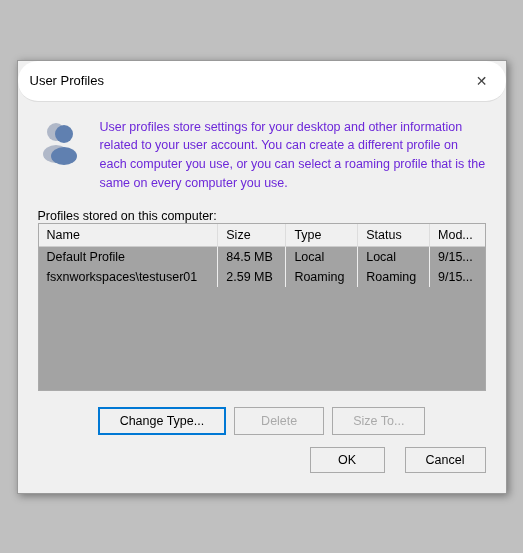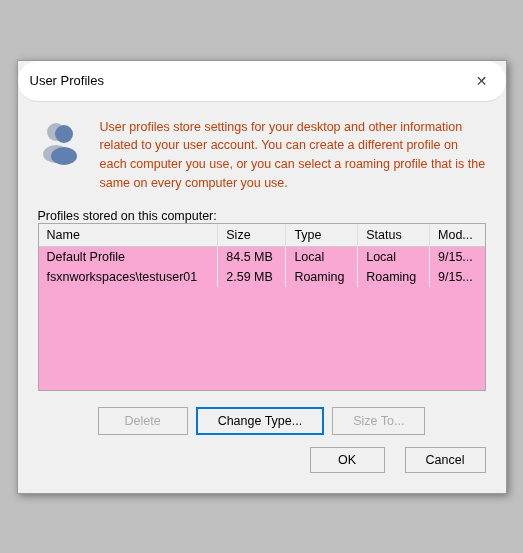--- a/index.html
+++ b/index.html
@@ -69,31 +69,31 @@
 
     .user-icon {
       width: 48px;
       height: 48px;
       flex-shrink: 0;
     }
 
     .description-text {
       font-size: 12.5px;
       line-height: 1.5;
-      color: #c2410c;
+      color: #6d28d9;
     }
 
     .section-label {
       font-size: 12.5px;
       color: #000;
     }
 
     .profiles-table-container {
       border: 1px solid #aaa;
-      background: #f9a8d4;
+      background: #a3a3a3;
       height: 168px;
       overflow-y: auto;
       margin-bottom: 16px;
     }
 
     table {
       width: 100%;
       border-collapse: collapse;
     }
 
@@ -228,22 +228,22 @@
       <td>2.59 MB</td>
       <td>Roaming</td>
       <td>Roaming</td>
       <td>9/15...</td>
     </tr>
           </tbody>
       </table>
     </div>
 
     <div class="buttons-row">
+      <button class="btn btn-primary">Change Type...</button>
       <button class="btn" disabled="">Delete</button>
-      <button class="btn btn-primary">Change Type...</button>
       <button class="btn" disabled="">Size To...</button>
     </div>
 
 
     <div class="ok-cancel-row">
       <button class="btn">OK</button>
       <button class="btn">Cancel</button>
     </div>
 
   </div>

